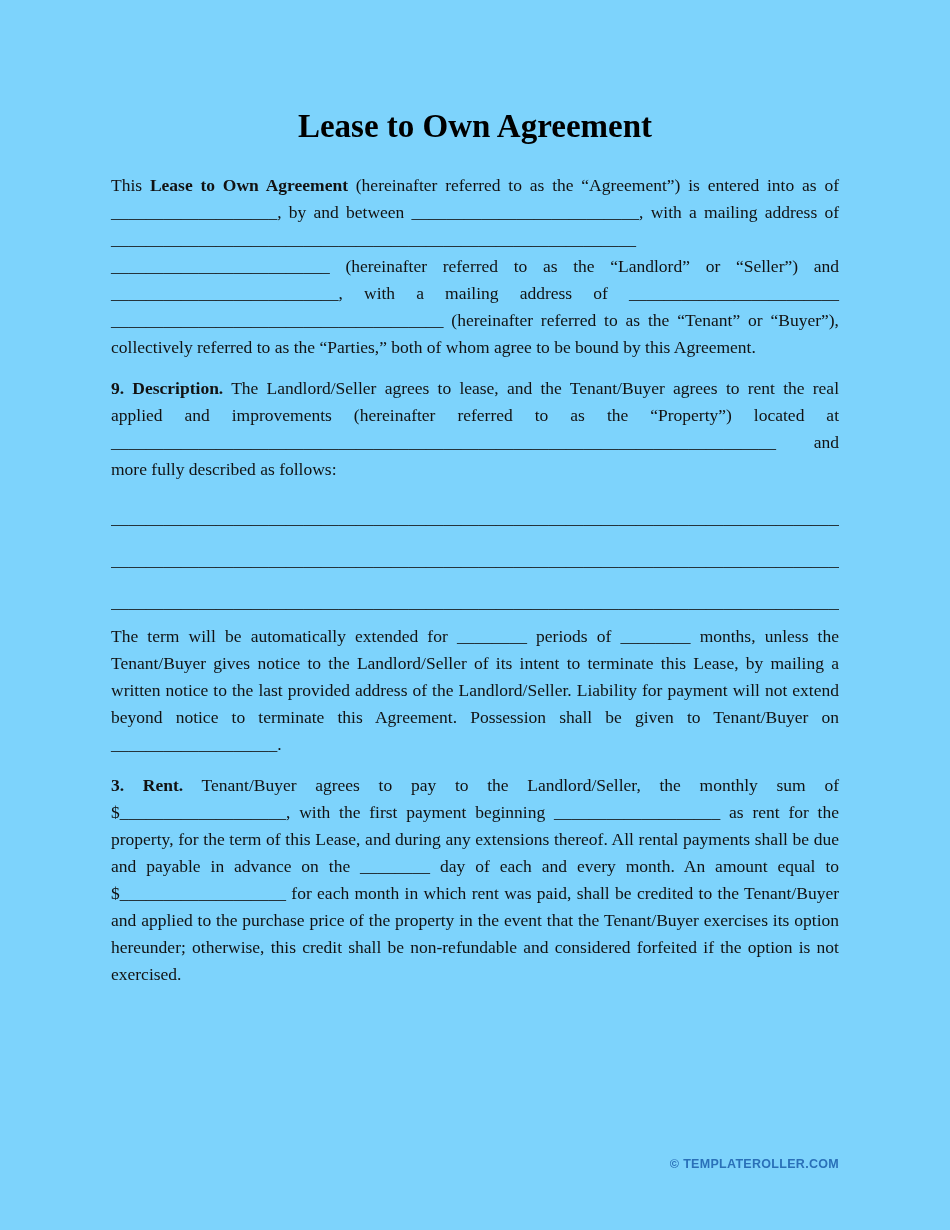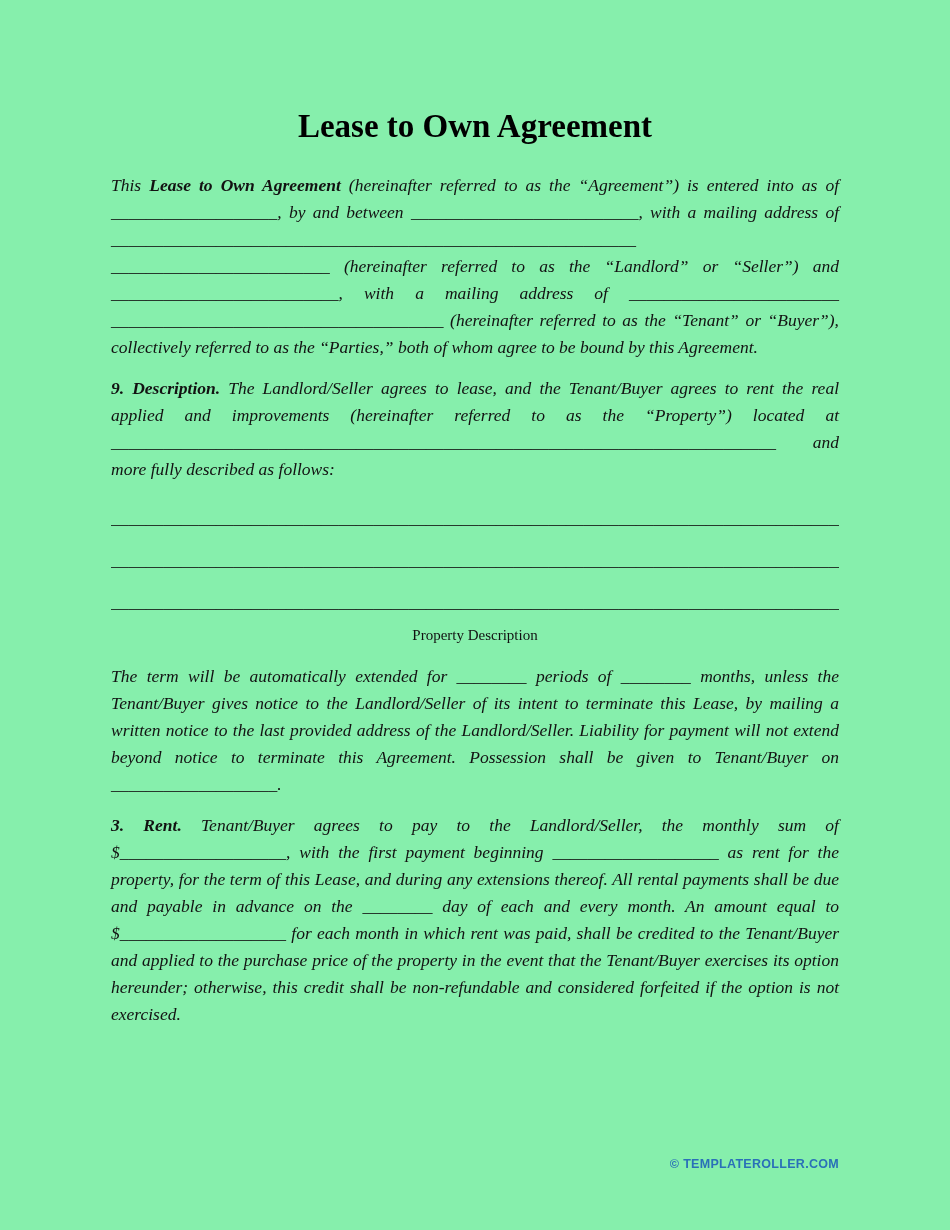--- a/index.html
+++ b/index.html
@@ -3,39 +3,38 @@
 <meta charset="utf-8">
 <style>
   html, body { margin: 0; padding: 0; background: #ffffff; }
   .page {
     width: 950px;
     height: 1230px;
     box-sizing: border-box;
     padding: 106px 111px 0 111px;
     position: relative;
     overflow: hidden;
-    background: #86efac;
+    background: #7dd3fc;
     font-family: "Liberation Serif", serif;
     font-size: 17.5px;
     line-height: 27px;
     color: #121212;
   }
   h1.doc-title {
     font-family: "Liberation Serif", serif;
     font-size: 33px;
     line-height: 40px;
     font-weight: bold;
     text-align: center;
     margin: 0 0 26px 0;
     color: #000000;
   }
   p.para {
     text-align: justify;
     margin: 0 0 14px 0;
-    font-style: italic;
   }
   p.para b { font-weight: bold; }
   .fill-line {
     white-space: nowrap;
     overflow: hidden;
     height: 42px;
     line-height: 42px;
   }
   .fill-line.first { margin-top: 10px; }
   .caption {
@@ -65,21 +64,20 @@
   <h1 class="doc-title">Lease to Own Agreement</h1>
 
   <p class="para"><span>This </span><b>Lease to Own Agreement</b><span> (hereinafter referred to as the “Agreement”) is entered into as of ___________________, by and between __________________________, with a mailing address of ____________________________________________________________ _________________________ (hereinafter referred to as the “Landlord” or “Seller”) and __________________________, with a mailing address of ________________________ ______________________________________ (hereinafter referred to as the “Tenant” or “Buyer”), collectively referred to as the “Parties,” both of whom agree to be bound by this Agreement.</span></p>
 
   <p class="para"><b>9. Description.</b><span> The Landlord/Seller agrees to lease, and the Tenant/Buyer agrees to rent the real applied and improvements (hereinafter referred to as the “Property”) located at ____________________________________________________________________________ and more fully described as follows:</span></p>
 
   <div class="fill-line first">__________________________________________________________________________________________</div>
   <div class="fill-line">__________________________________________________________________________________________</div>
   <div class="fill-line">__________________________________________________________________________________________</div>
 
-  <div class="caption">Property Description</div>
 
 
   <p class="para"><span>The term will be automatically extended for ________ periods of ________ months, unless the Tenant/Buyer gives notice to the Landlord/Seller of its intent to terminate this Lease, by mailing a written notice to the last provided address of the Landlord/Seller. Liability for payment will not extend beyond notice to terminate this Agreement. Possession shall be given to Tenant/Buyer on ___________________.</span></p>
 
   <p class="para"><b>3. Rent.</b><span> Tenant/Buyer agrees to pay to the Landlord/Seller, the monthly sum of $___________________, with the first payment beginning ___________________ as rent for the property, for the term of this Lease, and during any extensions thereof. All rental payments shall be due and payable in advance on the ________ day of each and every month. An amount equal to $___________________ for each month in which rent was paid, shall be credited to the Tenant/Buyer and applied to the purchase price of the property in the event that the Tenant/Buyer exercises its option hereunder; otherwise, this credit shall be non-refundable and considered forfeited if the option is not exercised.</span></p>
 
   <a class="footer">© TEMPLATEROLLER.COM</a>
 
 </div>
 

